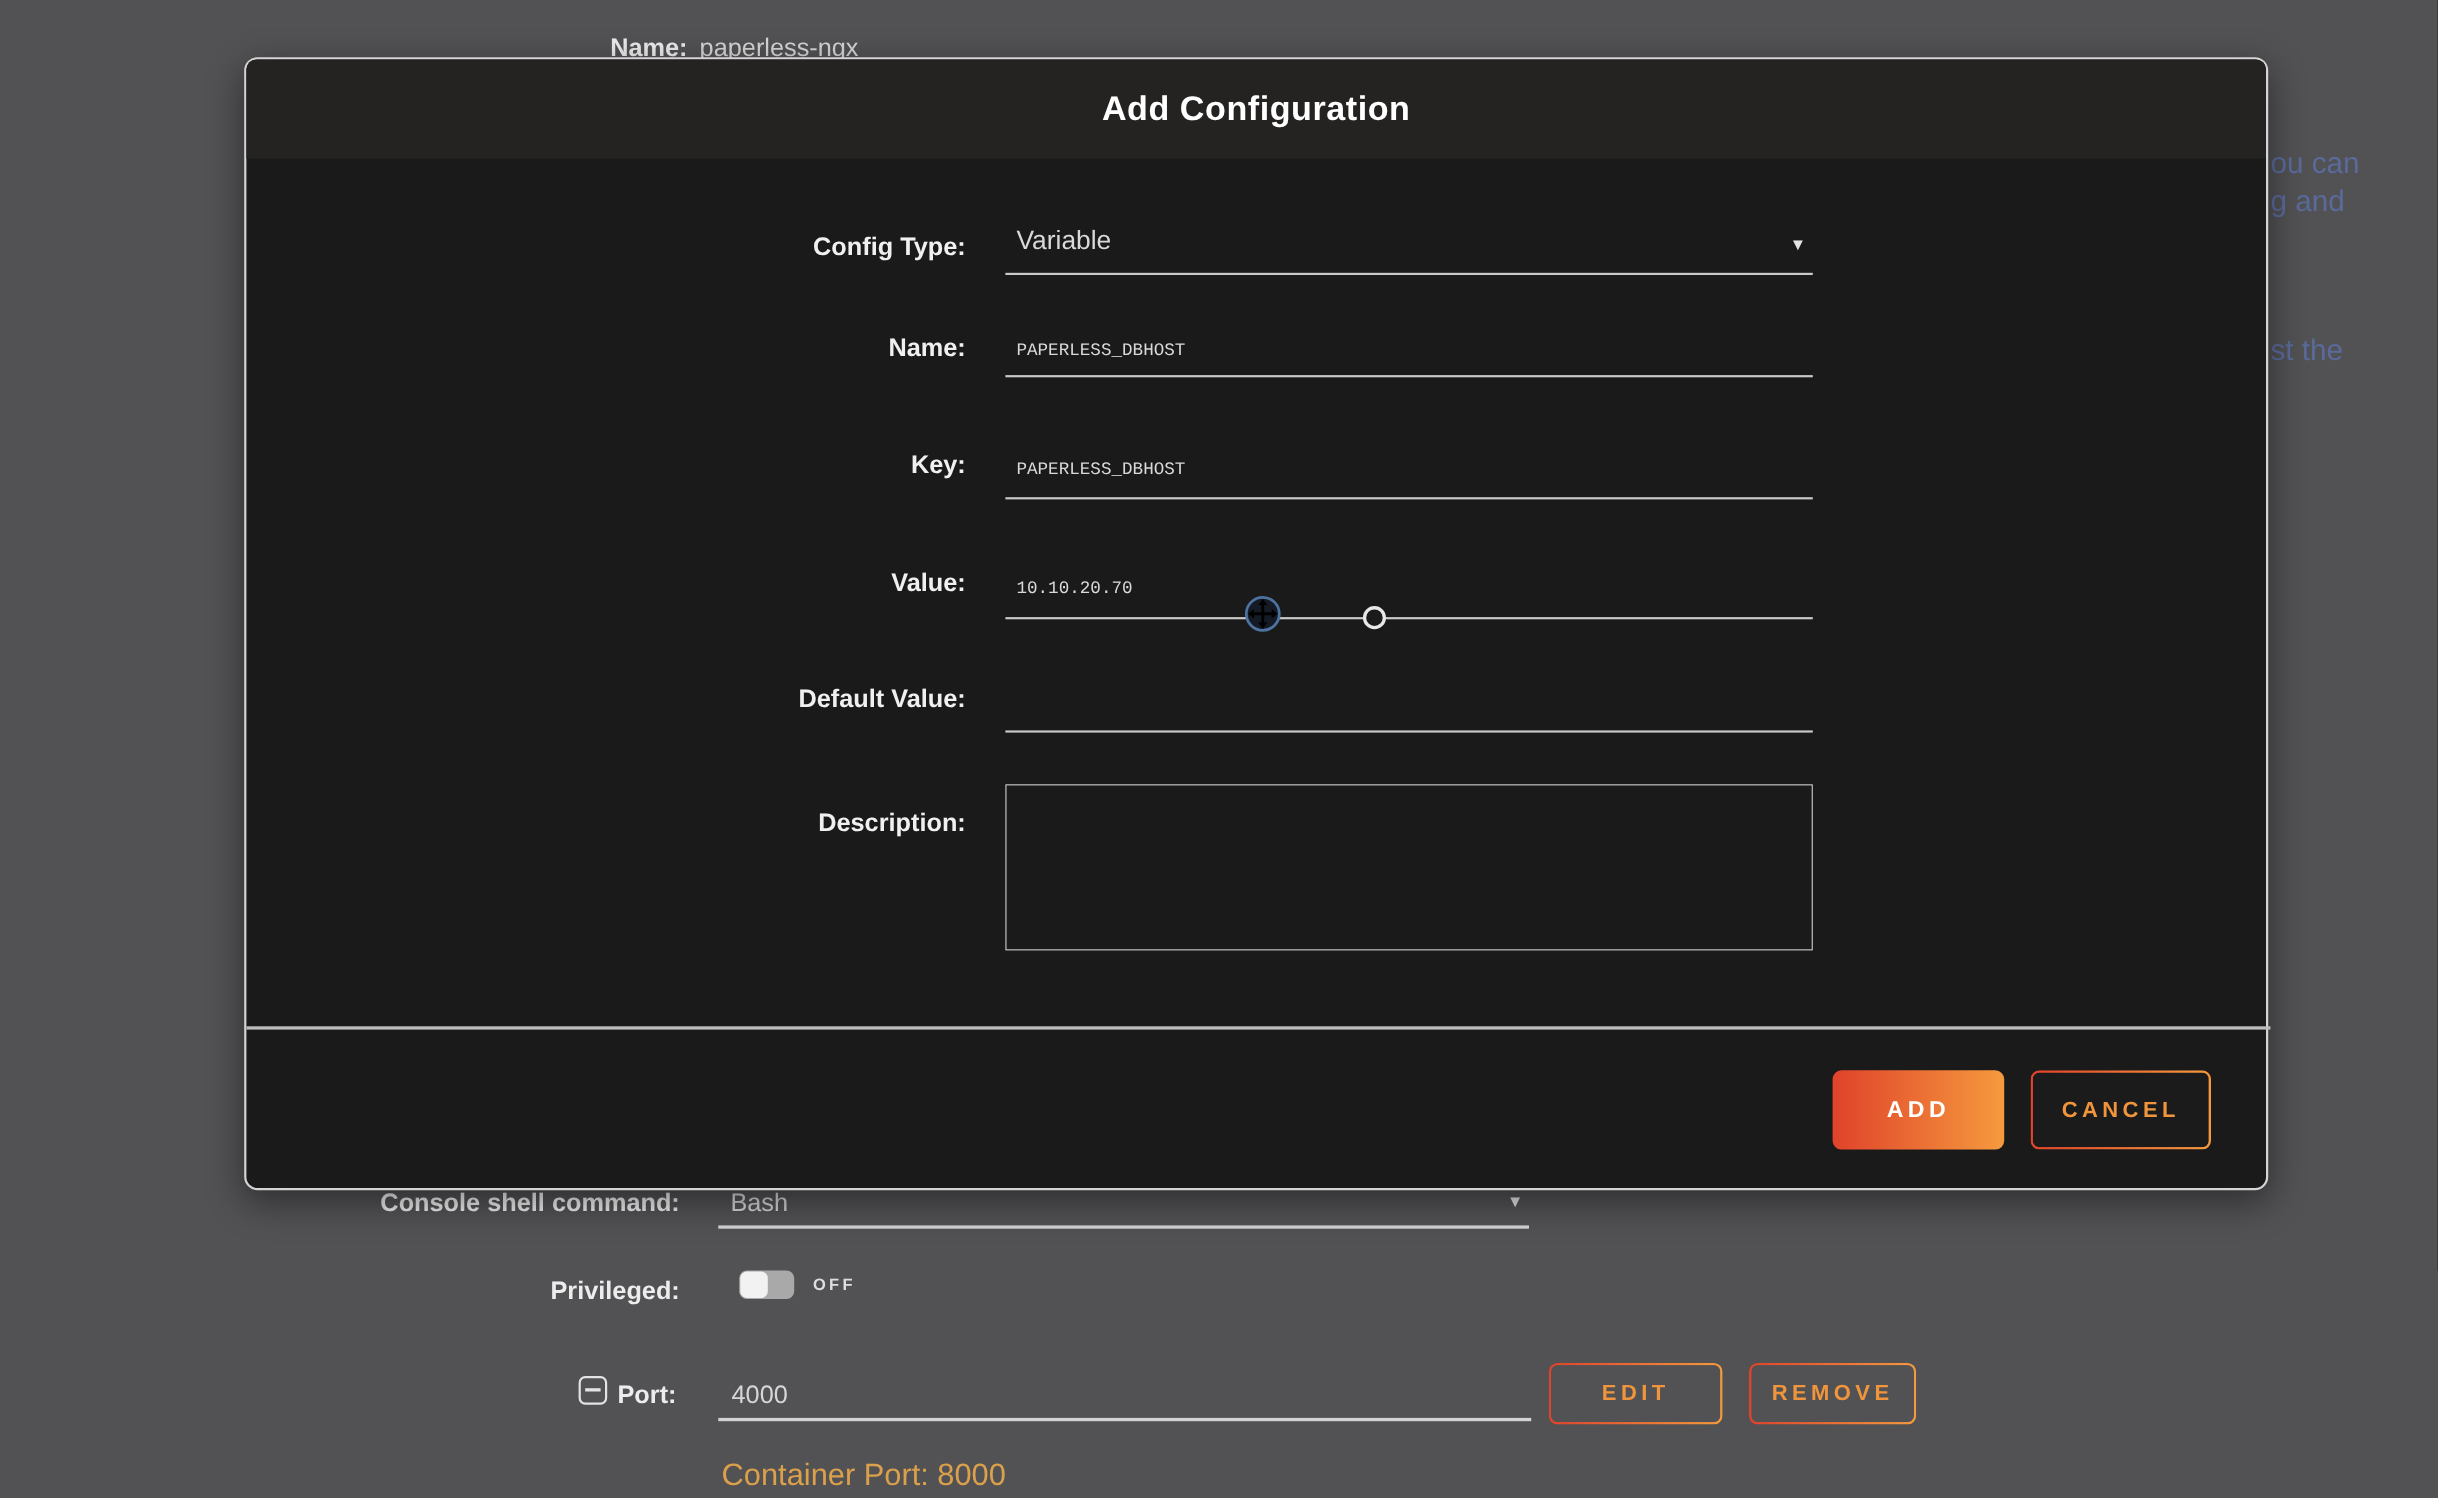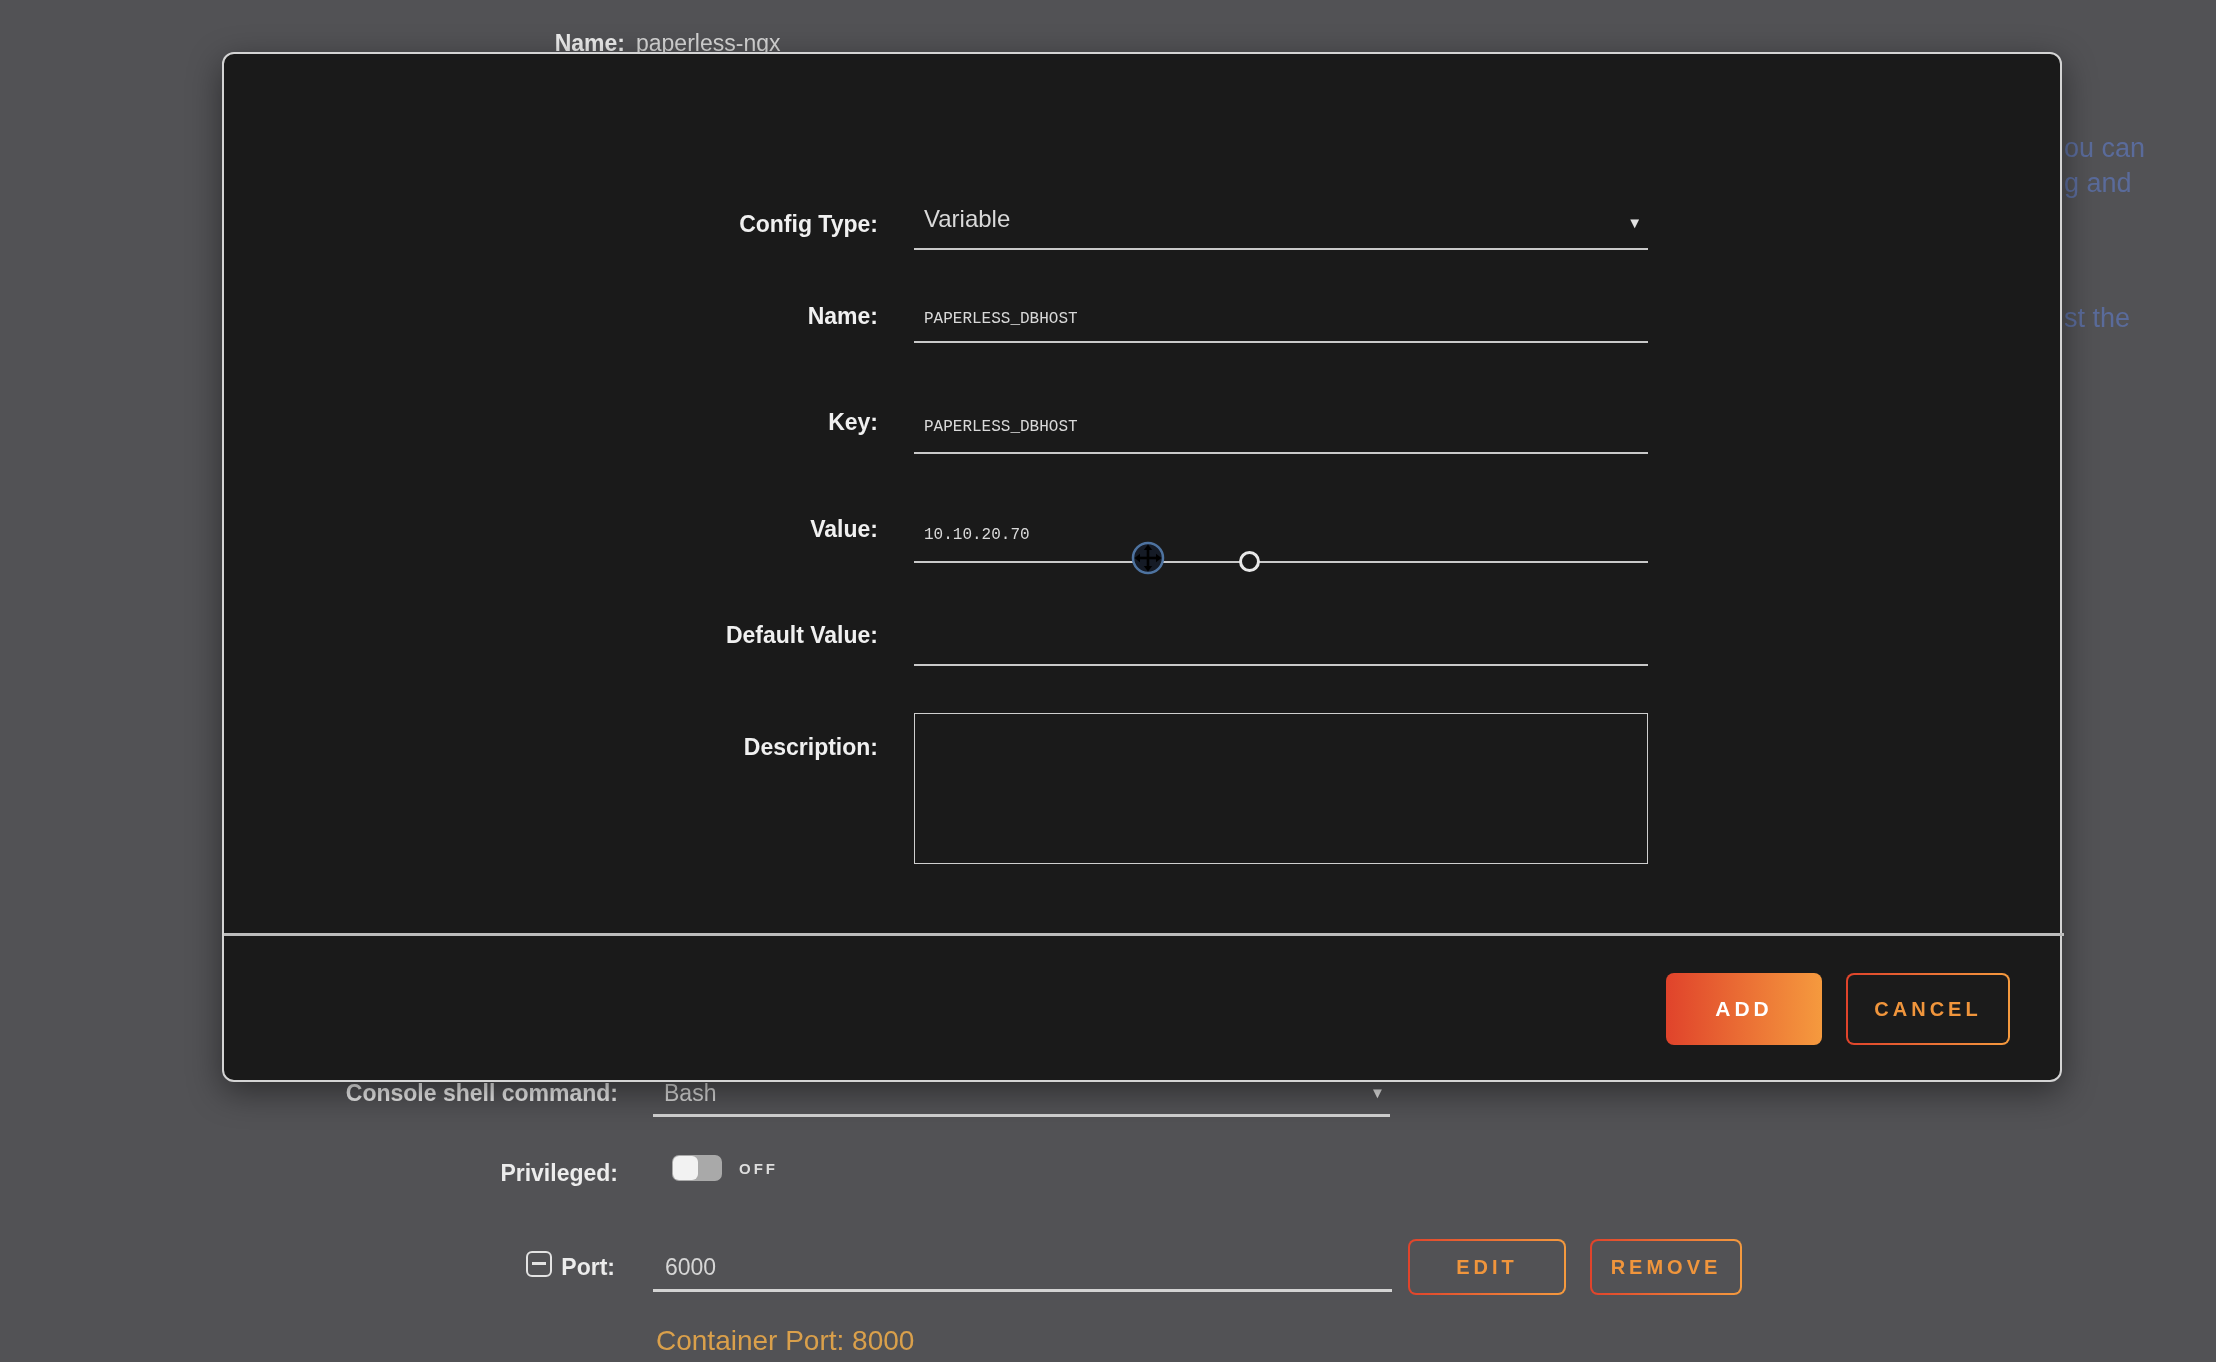--- a/index.html
+++ b/index.html
@@ -142,27 +142,30 @@
 <div class="bg-underline" style="left:653px;top:1114px;width:737px"></div>
 
 <div class="bg-label" style="left:318px;top:1158px;width:300px">Privileged:</div>
 <div class="toggle">
   <div class="knob"></div>
 </div>
 <div class="off-text">OFF</div>
 
 <div class="collapse-icon"></div>
 <div class="bg-label" style="left:415px;top:1252px;width:200px">Port:</div>
-<div class="bg-value" style="left:665px;top:1252px">6000</div>
+<div class="bg-value" style="left:665px;top:1252px">4000</div>
 <div class="bg-underline" style="left:653px;top:1289px;width:739px"></div>
 <button class="btn-outline on-gray" style="left:1408px;top:1239px;width:158px;height:56px">EDIT</button>
 <button class="btn-outline on-gray" style="left:1590px;top:1239px;width:152px;height:56px">REMOVE</button>
 <div class="note-orange" style="left:656px;top:1325px">Container Port: 8000</div>
 
 <div class="modal">
+  <div class="modal-header">
+    <div class="modal-title">Add Configuration</div>
+  </div>
 
   <div class="m-label" style="top:155px">Config Type:</div>
   <div class="m-select" style="top:150px;height:46px">
     <span>Variable</span>
     <span class="arrow">▼</span>
   </div>
 
   <div class="m-label" style="top:247px">Name:</div>
   <div class="m-field" style="top:242px;height:47px">
     <input value="PAPERLESS_DBHOST" style="">

